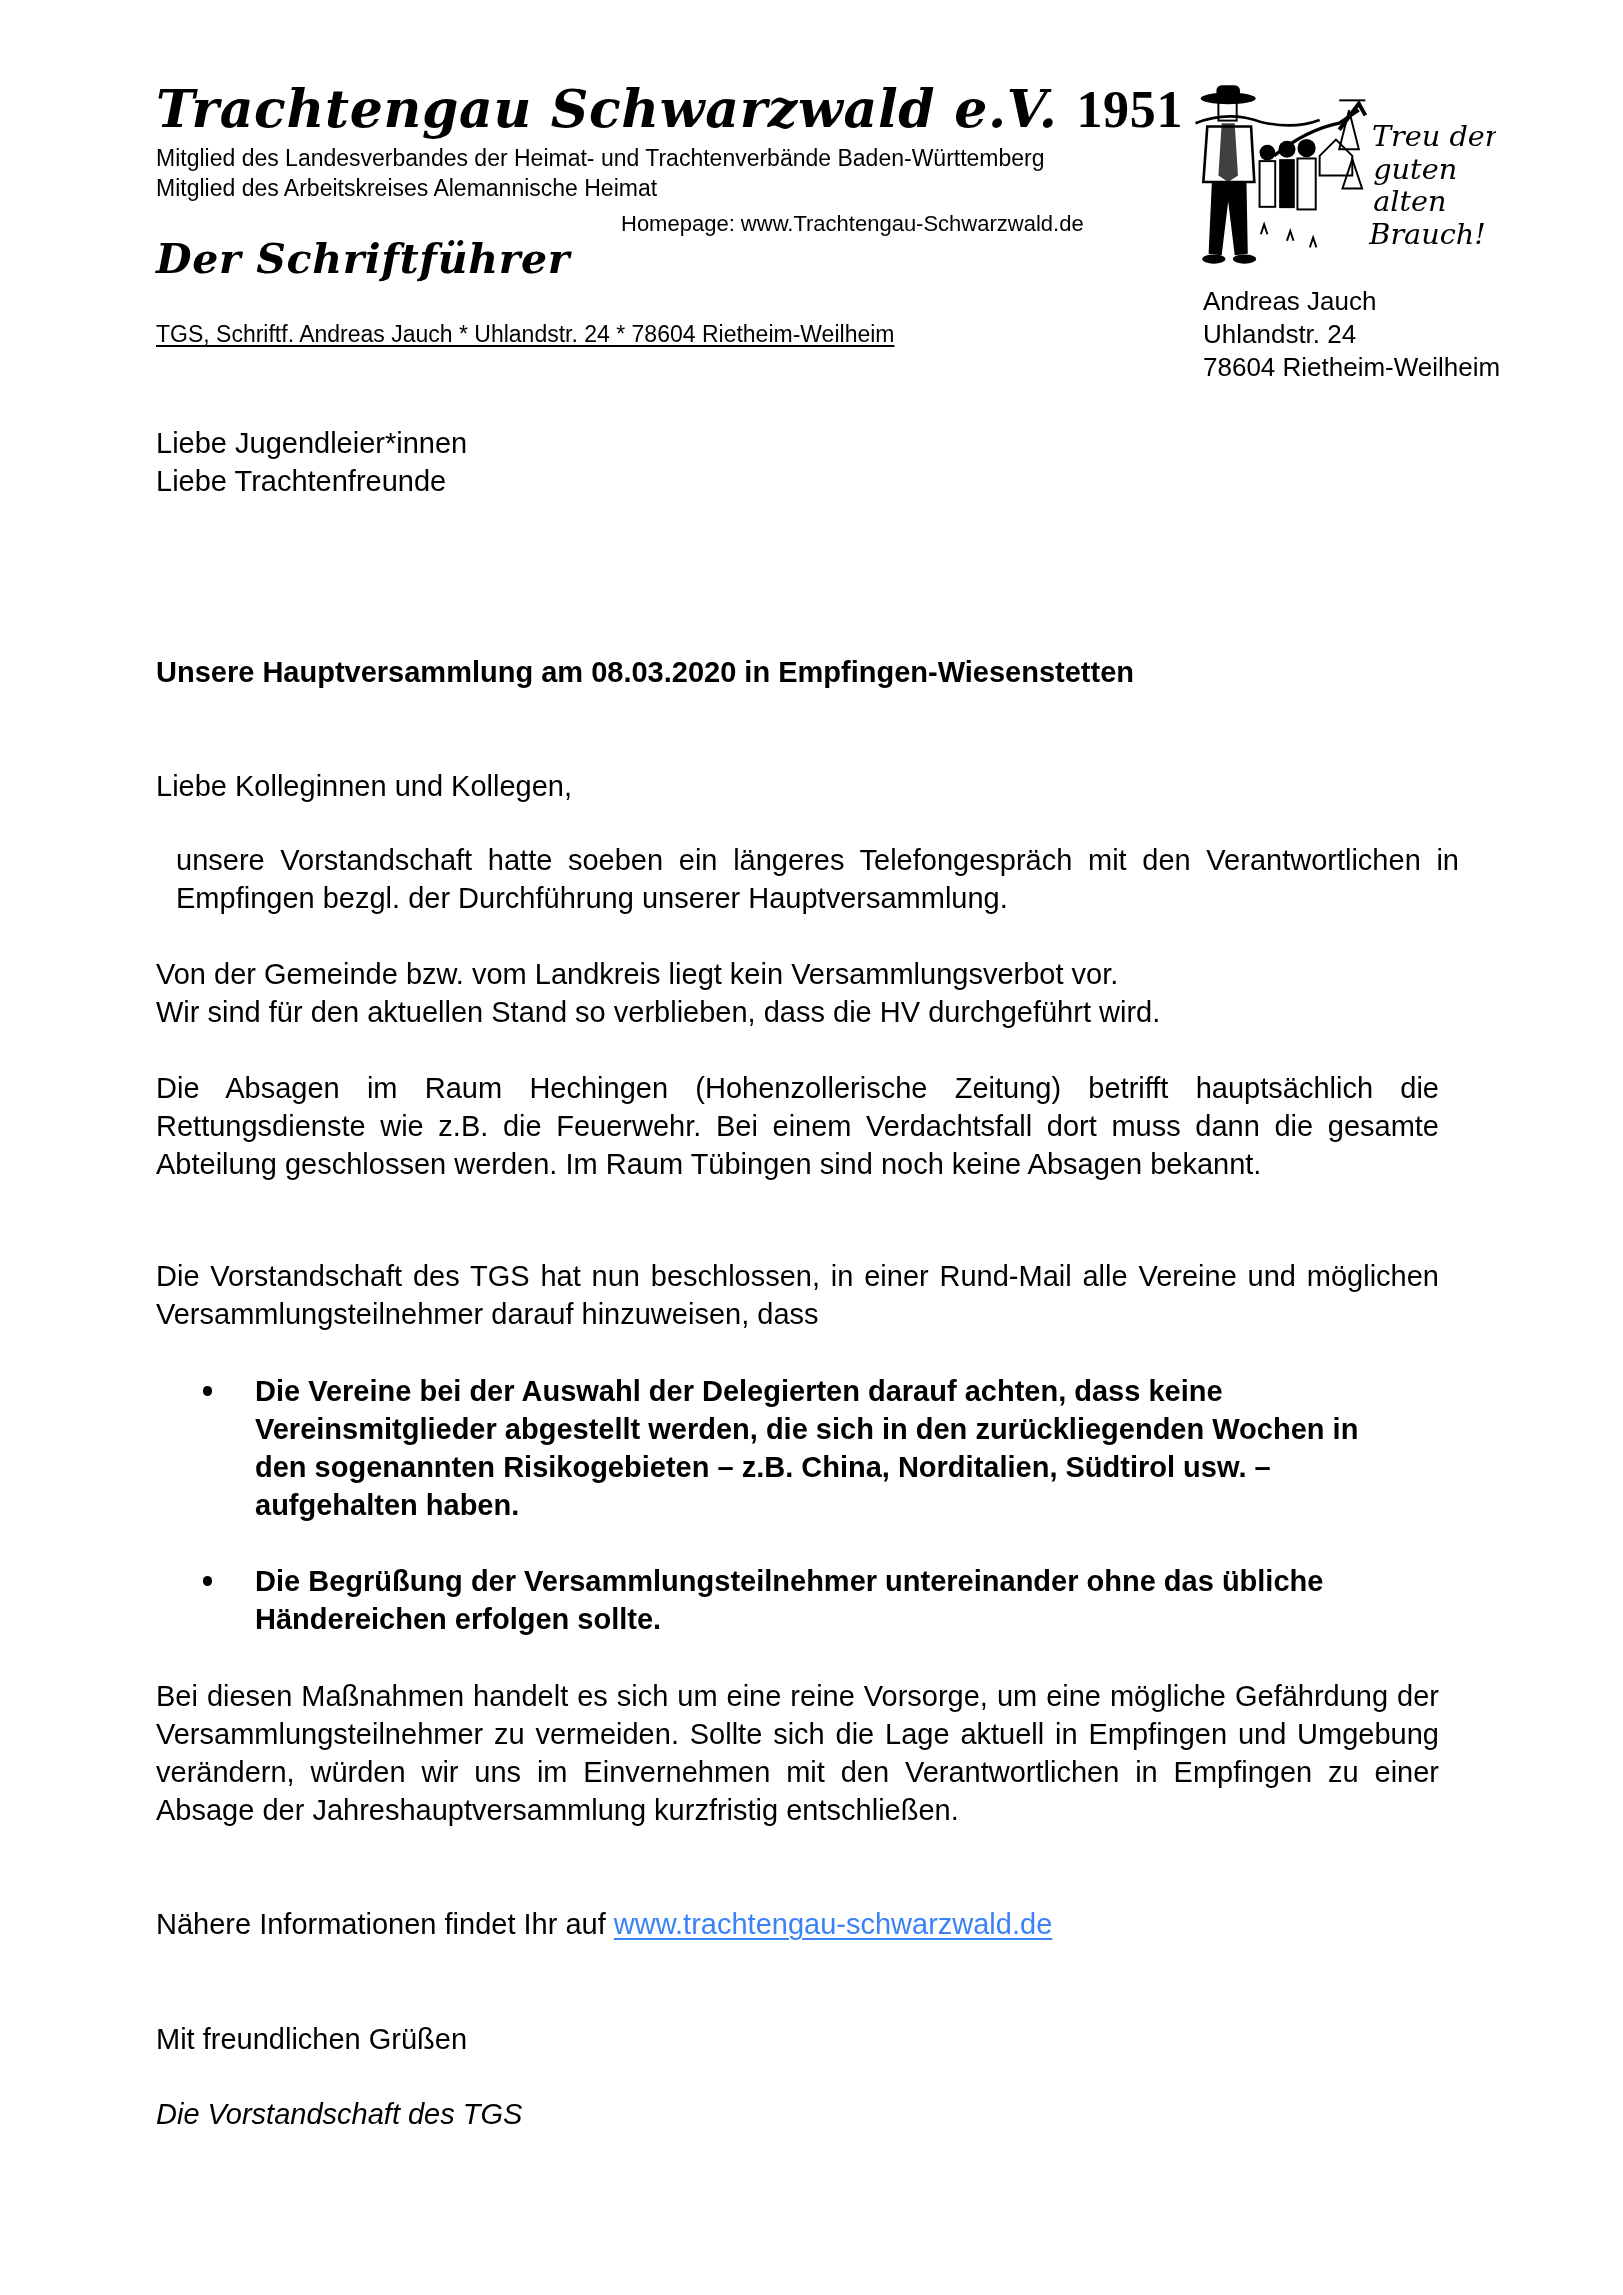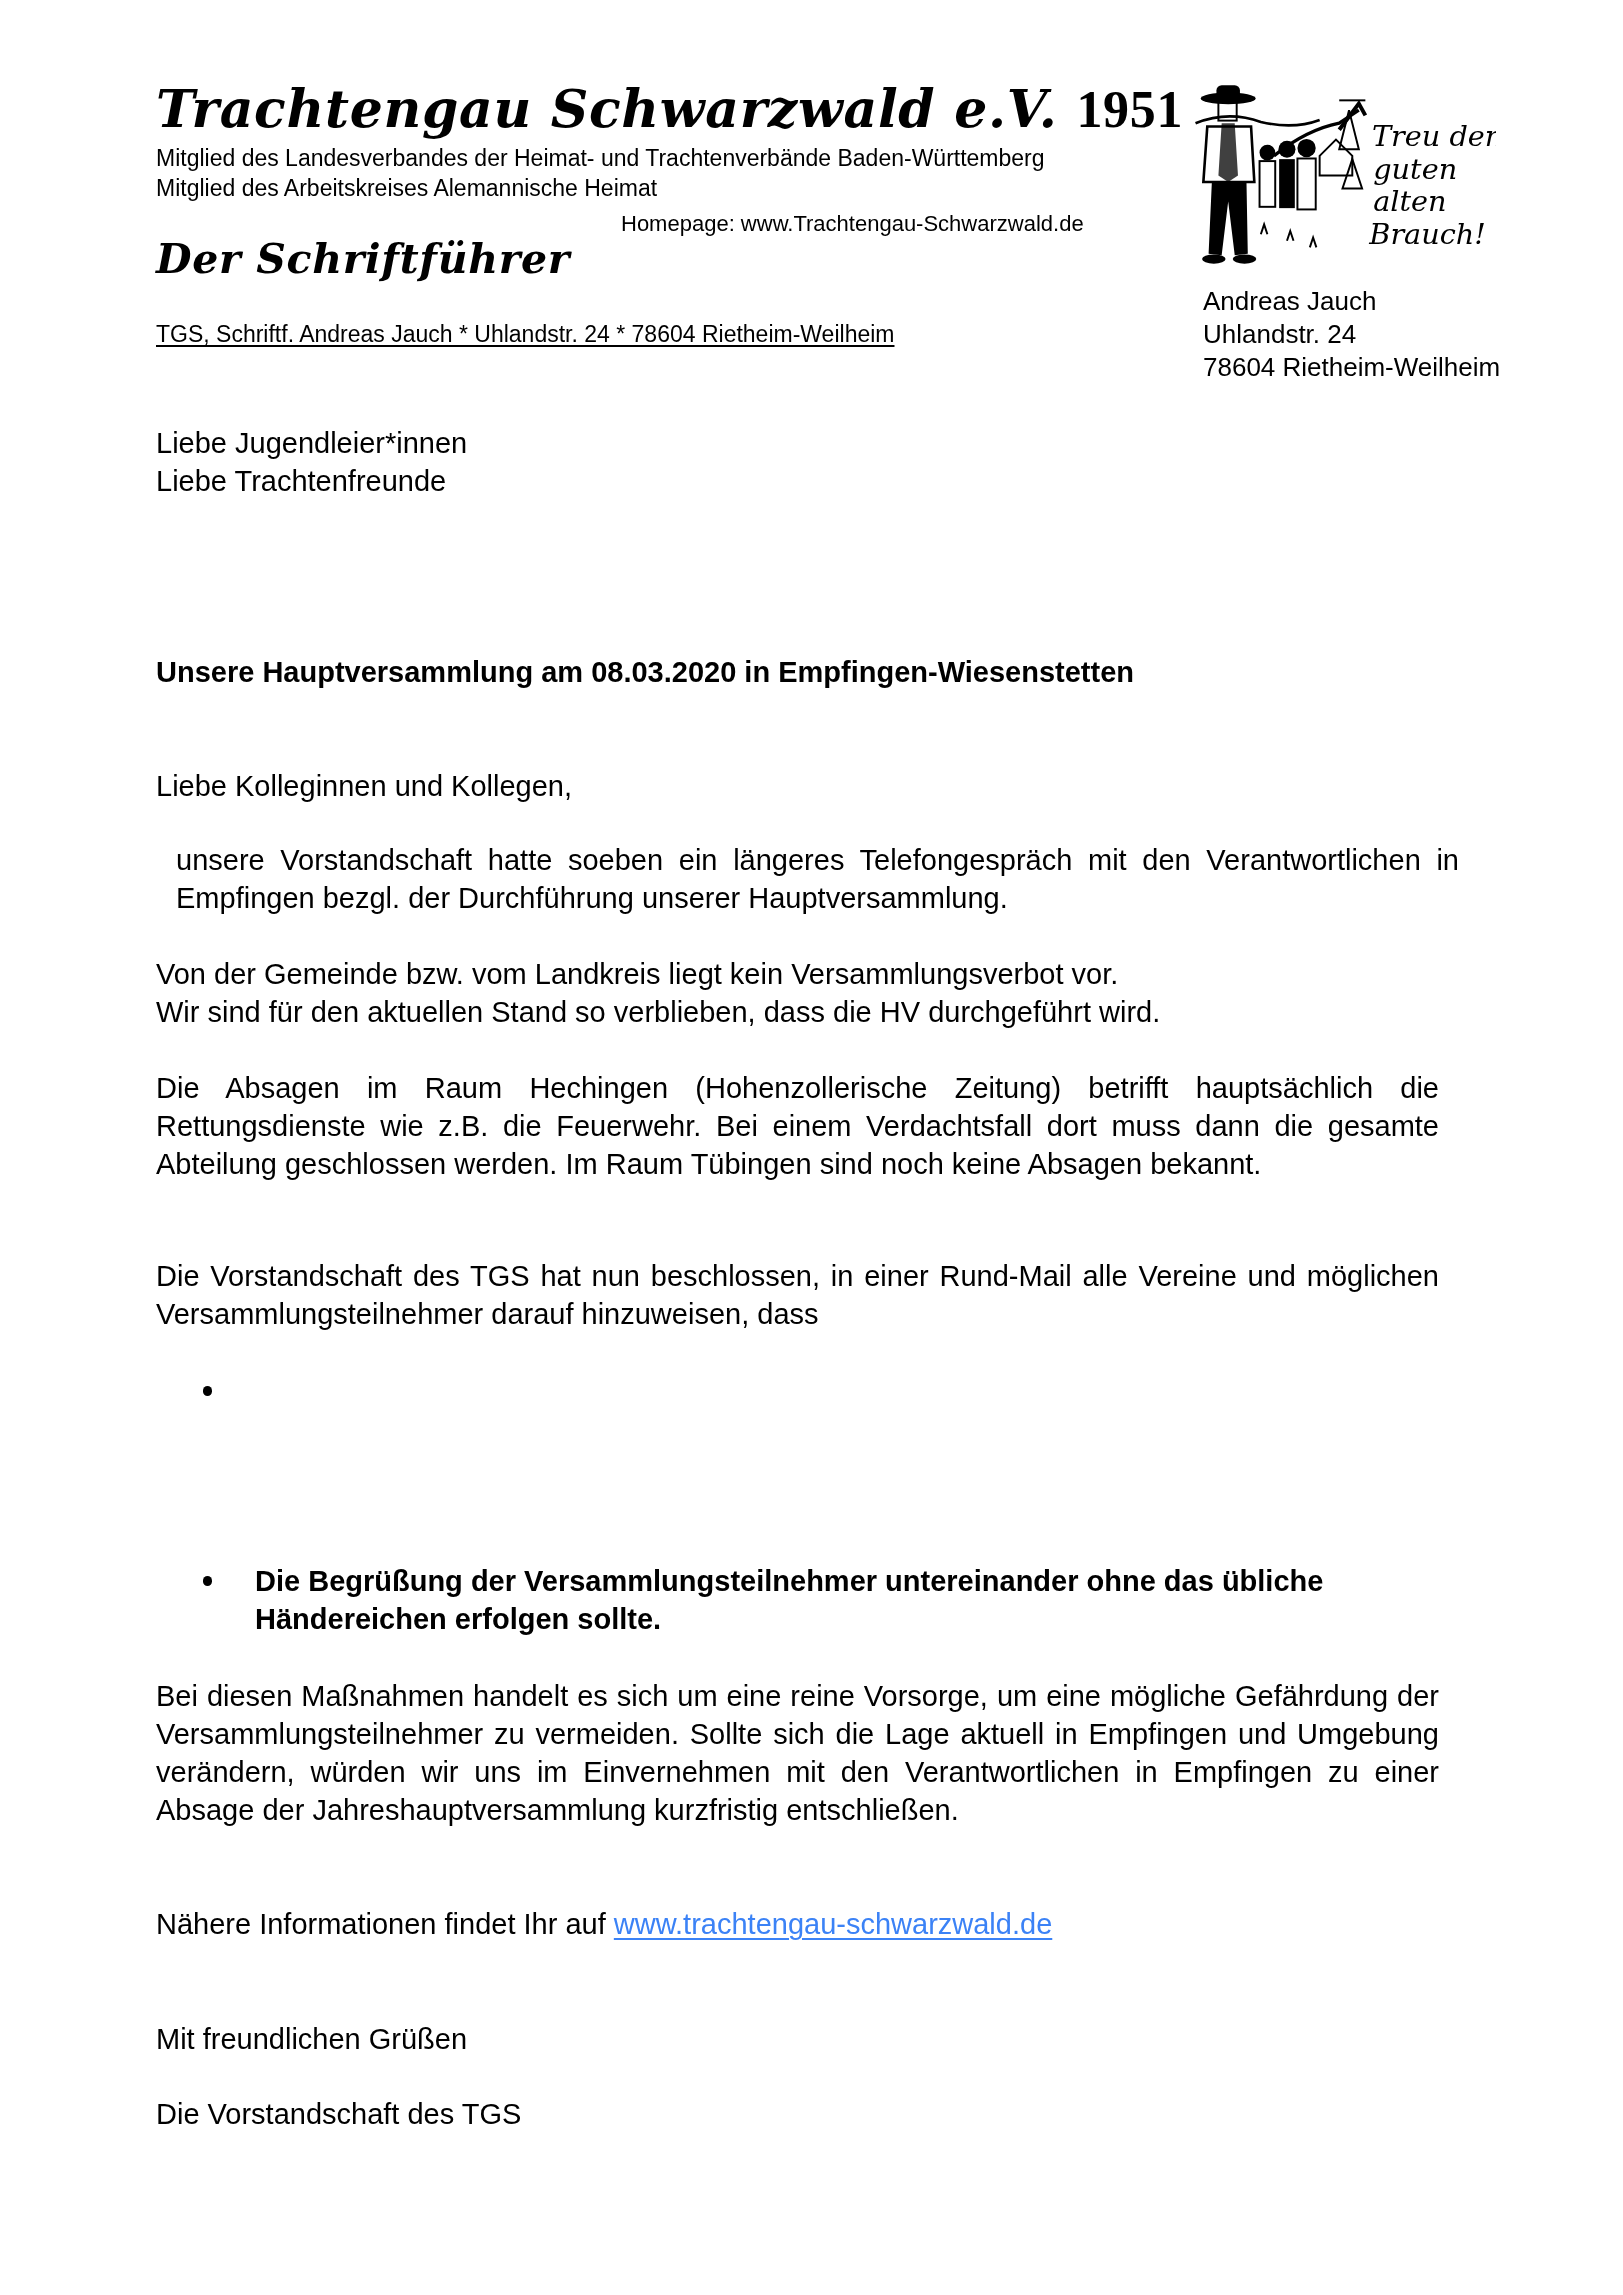--- a/index.html
+++ b/index.html
@@ -106,32 +106,33 @@
   <p>Die Absagen im Raum Hechingen (Hohenzollerische Zeitung) betrifft hauptsächlich die Rettungsdienste wie z.B. die Feuerwehr. Bei einem Verdachtsfall dort muss dann die gesamte Abteilung geschlossen werden. Im Raum Tübingen sind noch keine Absagen bekannt.</p>
 </div>
 
 <div class="abs body-block justify" style="top:1257px;">
   <p>Die Vorstandschaft des TGS hat nun beschlossen, in einer Rund-Mail alle Vereine und möglichen Versammlungsteilnehmer darauf hinzuweisen, dass</p>
 </div>
 
 <div class="abs bullets" style="top:1372px;">
   <div class="bullet-item">
     <span class="dot"></span>
+    <span>Die Vereine bei der Auswahl der Delegierten darauf achten, dass keine Vereinsmitglieder abgestellt werden, die sich in den zurückliegenden Wochen in den sogenannten Risikogebieten – z.B. China, Norditalien, Südtirol usw. – aufgehalten haben.</span>
   </div>
 </div>
 <div class="abs bullets" style="top:1562px;">
   <div class="bullet-item">
     <span class="dot"></span>
     <span>Die Begrüßung der Versammlungsteilnehmer untereinander ohne das übliche Händereichen erfolgen sollte.</span>
   </div>
 </div>
 
 <div class="abs body-block justify" style="top:1677px;">
   <p>Bei diesen Maßnahmen handelt es sich um eine reine Vorsorge, um eine mögliche Gefährdung der Versammlungsteilnehmer zu vermeiden. Sollte sich die Lage aktuell in Empfingen und Umgebung verändern, würden wir uns im Einvernehmen mit den Verantwortlichen in Empfingen zu einer Absage der Jahreshauptversammlung kurzfristig entschließen.</p>
 </div>
 
 <div class="abs body-block" style="top:1905px;">
   <span>Nähere Informationen findet Ihr auf </span><a class="link">www.trachtengau-schwarzwald.de</a>
 </div>
 
 <div class="abs body-block" style="top:2020px;">Mit freundlichen Grüßen</div>
-<div class="abs body-block" style="top:2095px;">Die Vorstandschaft des TGS</div>
+<div class="abs body-block" style="top:2095px;font-style:italic;">Die Vorstandschaft des TGS</div>
 
 
 </body></html>

